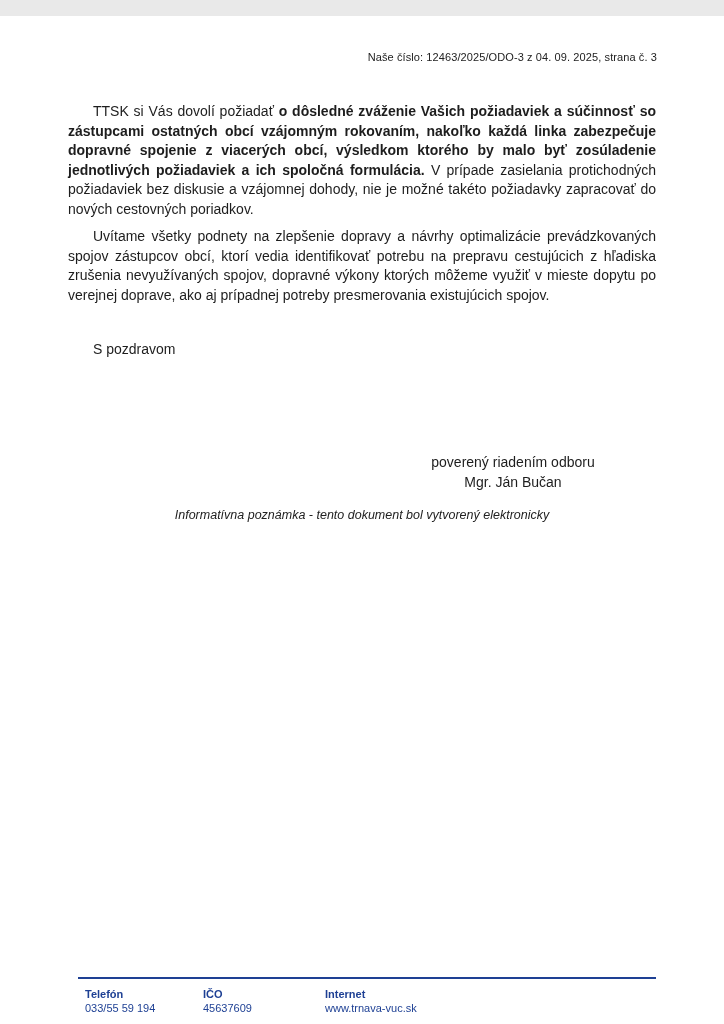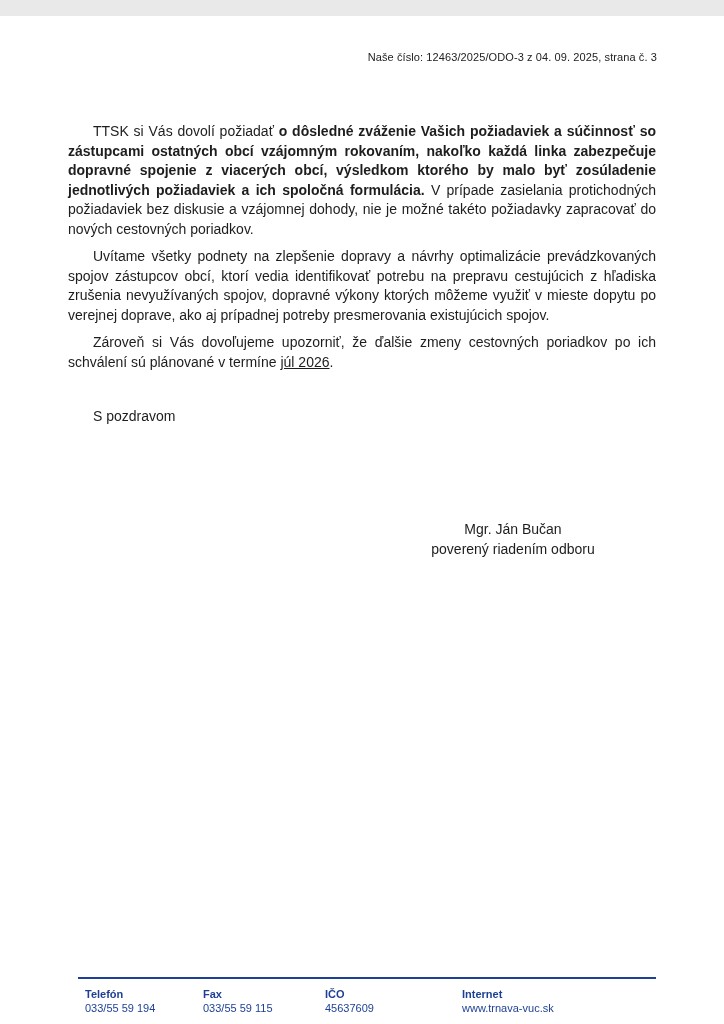--- a/index.html
+++ b/index.html
@@ -19,21 +19,21 @@
     right: 67px;
     font-size: 11px;
     letter-spacing: 0.1px;
     color: #222;
     white-space: nowrap;
   }
   .content {
     position: absolute;
     left: 68px;
     right: 68px;
-    top: 106px;
+    top: 86px;
   }
   .content p {
     font-size: 14px;
     line-height: 19.5px;
     text-align: justify;
     text-indent: 25px;
     margin: 0 0 8px 0;
   }
   .content p strong { font-weight: bold; }
   .u { text-decoration: underline; }
@@ -85,44 +85,40 @@
 <div class="page">
 
   <div class="ref-line">Naše číslo: 12463/2025/ODO-3 z 04. 09. 2025, strana č. 3</div>
 
   <div class="content">
 
     <p><span>TTSK si Vás dovolí požiadať </span><strong>o dôsledné zváženie Vašich požiadaviek a súčinnosť so zástupcami ostatných obcí vzájomným rokovaním, nakoľko každá linka zabezpečuje dopravné spojenie z viacerých obcí, výsledkom ktorého by malo byť zosúladenie jednotlivých požiadaviek a ich spoločná formulácia.</strong><span> V prípade zasielania protichodných požiadaviek bez diskusie a vzájomnej dohody, nie je možné takéto požiadavky zapracovať do nových cestovných poriadkov.</span></p>
 
     <p>Uvítame všetky podnety na zlepšenie dopravy a návrhy optimalizácie prevádzkovaných spojov zástupcov obcí, ktorí vedia identifikovať potrebu na prepravu cestujúcich z hľadiska zrušenia nevyužívaných spojov, dopravné výkony ktorých môžeme využiť v mieste dopytu po verejnej doprave, ako aj prípadnej potreby presmerovania existujúcich spojov.</p>
 
-    <p><span>Zároveň si Vás dovoľujeme upozorniť, že ďalšie zmeny cestovných poriadkov po ich schválení sú plánované v termíne </span><span class="u">júl 2026</span><span>.</span></p>
 
     <p class="closing">S pozdravom</p>
 
     <div class="signature">
+      <div>poverený riadením odboru</div>
       <div>Mgr. Ján Bučan</div>
-      <div>poverený riadením odboru</div>
     </div>
 
+    <div class="e-note">Informatívna poznámka - tento dokument bol vytvorený elektronicky</div>
 
   </div>
 
   <div class="footer">
     <div class="footer-cols">
 
       <div class="fcol">
         <div class="flabel">Telefón</div>
         <div>033/55 59 194</div>
       </div>
 
-      <div class="fcol">
-        <div class="flabel">Fax</div>
-        <div>033/55 59 115</div>
-      </div>
 
 
       <div class="fcol">
         <div class="flabel">IČO</div>
         <div>45637609</div>
       </div>
 
       <div class="fcol">
         <div class="flabel">Internet</div>
         <div>www.trnava-vuc.sk</div>

